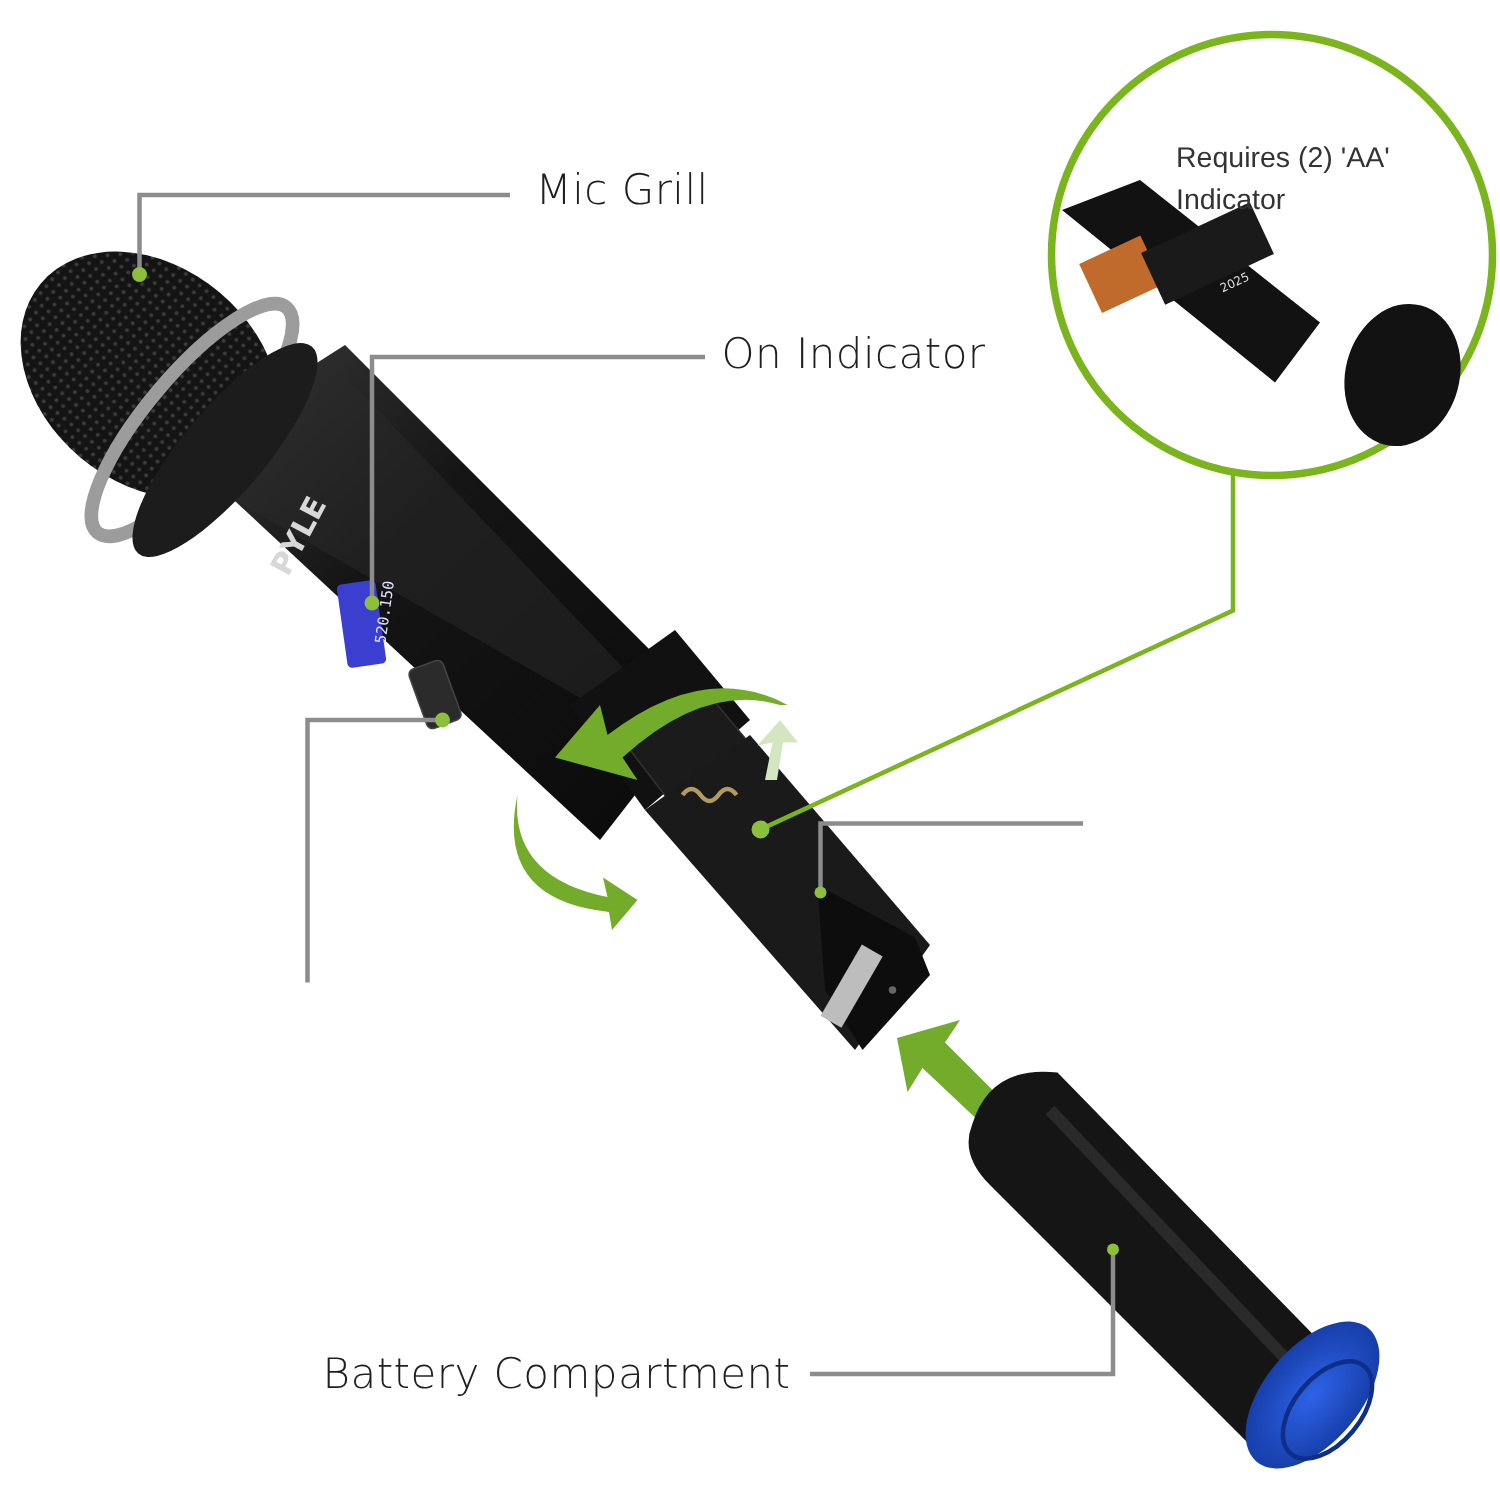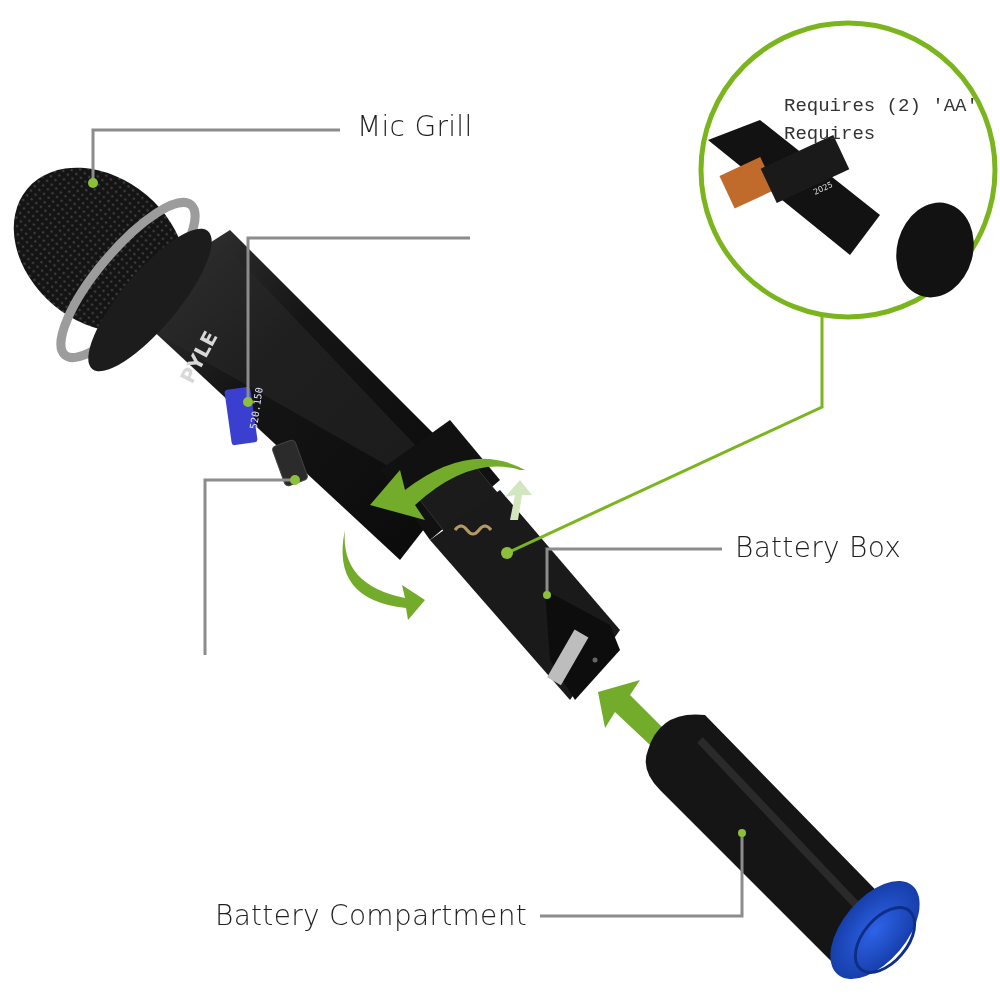--- a/index.html
+++ b/index.html
@@ -1,20 +1,20 @@
 <!DOCTYPE html>
 <html><head>
 <meta charset="utf-8">
 <style>
   html, body { margin: 0; padding: 0; background: #ffffff; }
   body { width: 1000px; height: 1000px; position: relative; overflow: hidden; font-family: "DejaVu Sans", sans-serif; }
   .stage { position: absolute; left: 0; top: 0; width: 1000px; height: 1000px; }
   .label { position: absolute; color: #1f1f1f; font-family: "DejaVu Sans", sans-serif; font-weight: 300; letter-spacing: 0.3px; white-space: nowrap; }
   .label.big { font-size: 28px; }
-  .inset-text { position: absolute; left: 784px; top: 92px; font-size: 19px; line-height: 28px; color: #333; font-family: Liberation Mono, monospace; }
+  .inset-text { position: absolute; left: 784px; top: 92px; font-size: 19px; line-height: 28px; color: #333; font-family: Liberation Sans, sans-serif; }
   svg { position: absolute; left: 0; top: 0; }
 </style>
 </head>
 <body>
 
 <div class="stage">
 
 <svg width="1000" height="1000" viewBox="0 0 1000 1000">
   <defs>
     <linearGradient id="bodyGrad" x1="0" y1="0" x2="1" y2="1">
@@ -102,21 +102,21 @@
     <circle cx="93" cy="183" r="5"></circle>
     <circle cx="248" cy="402" r="5"></circle>
     <circle cx="295" cy="480" r="5"></circle>
     <circle cx="547" cy="595" r="4"></circle>
     <circle cx="507" cy="553" r="6"></circle>
     <circle cx="742" cy="833" r="4"></circle>
   </g>
 </svg>
 
 <div class="label big" style="left:357px; top:110px;">Mic  Grill</div>
-<div class="label big" style="left:735px; top:531px;">Battery Box</div>
+<div class="label big" style="left:481px; top:219px;">On Indicator</div>
 <div class="label big" style="left:215px; top:899px;">Battery Compartment</div>
 
 <div class="inset-text">
   <div>Requires (2) 'AA'</div>
-  <div>Requires</div>
+  <div>Indicator</div>
 </div>
 
 </div>
 
 </body></html>

